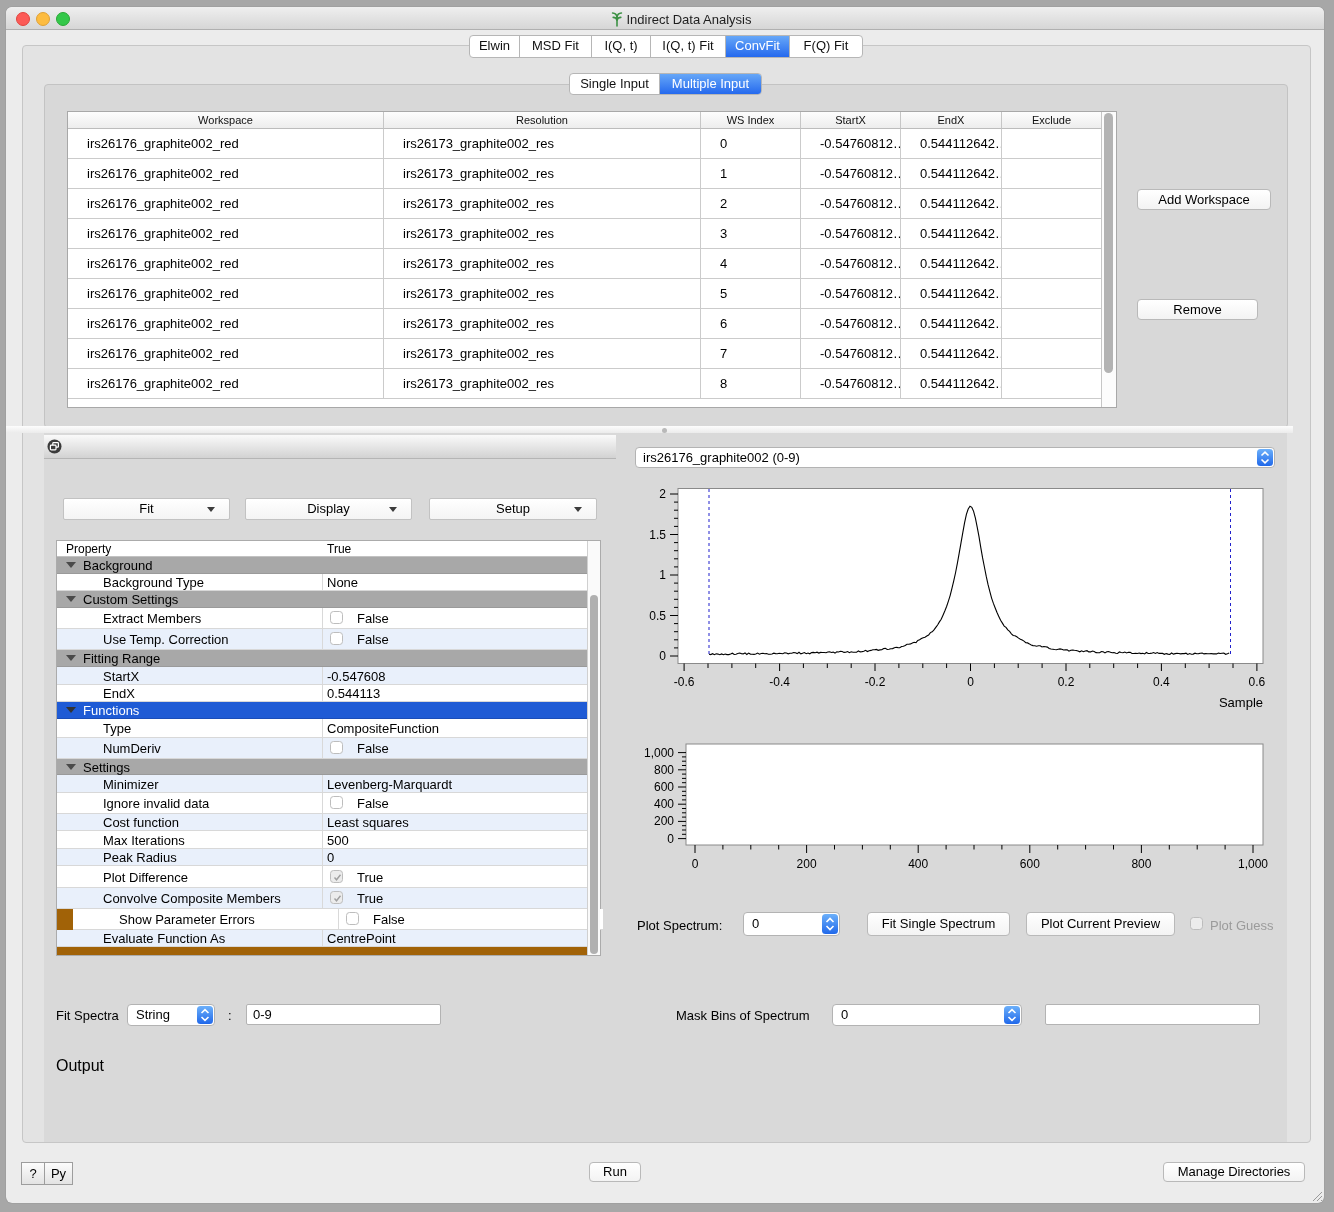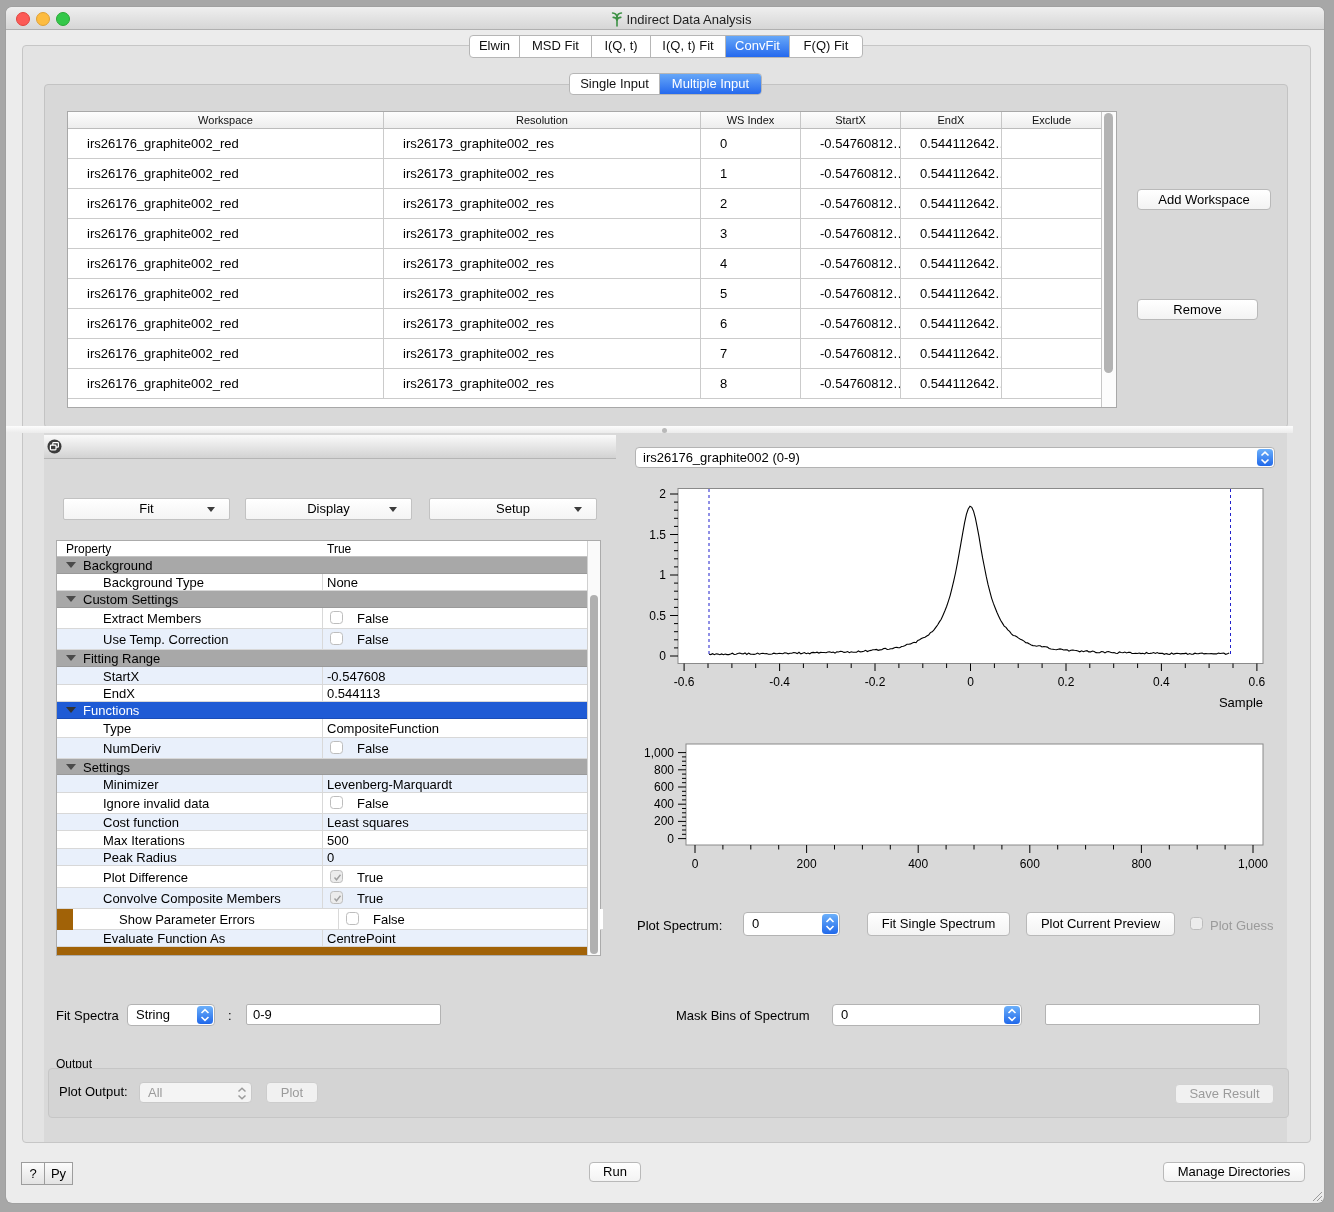--- a/index.html
+++ b/index.html
@@ -481,32 +481,21 @@
   <div class="input" style="left:240px;top:997px;width:195px;height:21px;line-height:19px;padding-left:6px;">0-9</div>
   <div class="lab" style="left:670px;top:1001px;">Mask Bins of Spectrum</div>
   <div class="combo" style="left:826px;top:997px;width:190px;height:22px;line-height:20px;"><span style="padding-left:8px;">0</span>
     <div class="step" style="height:18px;"><svg width="16" height="18" viewBox="0 0 16 18">
           <path d="M4.5 7 L8 3.7 L11.5 7" fill="none" stroke="#fff" stroke-width="1.6"></path>
           <path d="M4.5 11 L8 14.3 L11.5 11" fill="none" stroke="#fff" stroke-width="1.6"></path>
         </svg></div>
   </div>
   <div class="input" style="left:1039px;top:997px;width:215px;height:21px;"></div>
 
-  <div class="lab" style="left:50px;top:1050px;font-size:12px;">Output</div>
-  <div id="outbox">
-    <div class="lab" style="left:10px;top:15px;">Plot Output:</div>
-    <div class="combo" style="left:90px;top:13px;width:113px;height:21px;line-height:19px;background:#f4f4f4;border-color:#c9c9c9;"><span style="padding-left:8px;" class="dis-t">All</span>
-      <svg style="position:absolute;right:3px;top:3px" width="12" height="15" viewBox="0 0 12 15">
-          <path d="M2.5 5.5 L6 2.2 L9.5 5.5" fill="none" stroke="#9b9b9b" stroke-width="1.5"></path>
-          <path d="M2.5 9.5 L6 12.8 L9.5 9.5" fill="none" stroke="#9b9b9b" stroke-width="1.5"></path>
-        </svg>
-    </div>
-    <div class="btn dis-t" style="left:217px;top:13px;width:52px;height:21px;line-height:19px;background:#f1f1f1;border-color:#cdcdcd;color:#9b9b9b;">Plot</div>
-    <div class="btn dis-t" style="left:1126px;top:15px;width:99px;height:20px;line-height:18px;background:#f1f1f1;border-color:#d2d2d2;color:#9b9b9b;">Save Result</div>
-  </div>
+  <div class="lab" style="left:50px;top:1050px;font-size:16px;">Output</div>
 
   <div class="btn" style="left:15px;top:1155px;width:24px;height:23px;line-height:21px;border-radius:0;border-color:#9d9d9d;background:linear-gradient(#fcfcfc,#e3e3e3);">?</div>
   <div class="btn" style="left:38px;top:1155px;width:29px;height:23px;line-height:21px;border-radius:0;border-color:#9d9d9d;background:linear-gradient(#fcfcfc,#e3e3e3);">Py</div>
   <div class="btn" style="left:583px;top:1155px;width:52px;height:20px;line-height:18px;">Run</div>
   <div class="btn" style="left:1157px;top:1155px;width:142px;height:20px;line-height:18px;">Manage Directories</div>
   <svg id="grip" width="13" height="13" viewBox="0 0 13 13">
       <path d="M12 3 L3 12 M12 7 L7 12 M12 11 L11 12" stroke="#9a9a9a" stroke-width="1"></path>
     </svg>
 </div>
 

